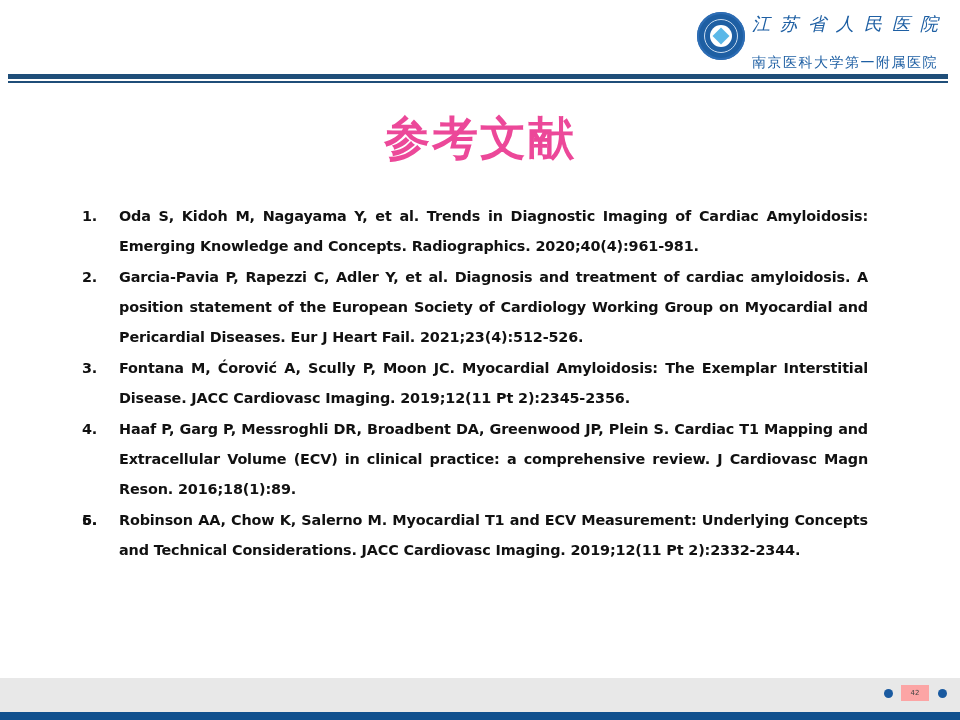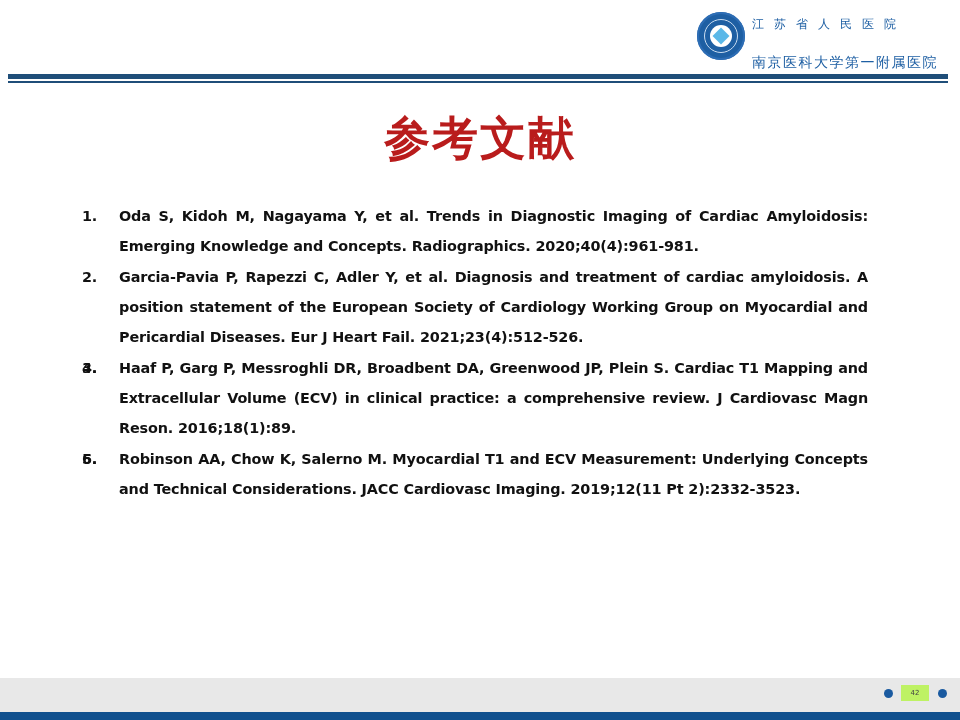--- a/index.html
+++ b/index.html
@@ -23,28 +23,28 @@
       border-radius: 50%; background: #ffffff;
     }
     .logo .diamond {
       position: absolute; left: 18px; top: 18px; width: 12px; height: 12px;
       background: #5bb8e8; transform: rotate(45deg);
     }
     .hosp-name {
       position: absolute; left: 752px; top: 14px; width: 190px;
       font-family: "DejaVu Serif", serif; color: #1e5fa3;
     }
-    .hosp-line1 { font-size: 12px; letter-spacing: 10px; line-height: 20px; white-space: nowrap; }
+    .hosp-line1 { font-size: 18px; letter-spacing: 10px; line-height: 20px; white-space: nowrap; font-style: italic; }
     .hosp-line2 { font-size: 14px; letter-spacing: 1.5px; line-height: 20px; white-space: nowrap; margin-top: 18px; }
     .rule-thick { position: absolute; left: 8px; top: 74px; width: 940px; height: 5px; background: #1f4e79; }
     .rule-thin { position: absolute; left: 8px; top: 81px; width: 940px; height: 2px; background: #1f4e79; }
 
     .title {
       position: absolute; left: 0; top: 108px; width: 960px; text-align: center;
-      font-size: 46px; font-weight: bold; color: #b91c1c; letter-spacing: 2px;
+      font-size: 46px; font-weight: bold; color: #ec4899; letter-spacing: 2px;
       font-family: "DejaVu Sans", sans-serif;
     }
 
     .refs {
       position: absolute; left: 82px; top: 201px; width: 786px;
       margin: 0; padding: 0; list-style: none;
     }
     .ref {
       position: relative; padding-left: 37px;
       font-family: "DejaVu Sans", sans-serif; font-weight: bold;
@@ -57,21 +57,21 @@
     .footer-bar {
       position: absolute; left: 0; top: 678px; width: 960px; height: 34px;
       background: #e8e8e8;
     }
     .footer-blue { position: absolute; left: 0; top: 712px; width: 960px; height: 8px; background: #10508e; }
     .dot { position: absolute; width: 9px; height: 9px; border-radius: 50%; background: #1a5aa0; }
     .dot.prev { left: 884px; top: 689px; }
     .dot.next { left: 938px; top: 689px; }
     .page-box {
       position: absolute; left: 901px; top: 685px; width: 28px; height: 16px;
-      background: #bef264; font-size: 7px; color: #444; text-align: center; line-height: 16px;
+      background: #fca5a5; font-size: 7px; color: #444; text-align: center; line-height: 16px;
     }
   </style>
 </head>
 <body>
 
 <div class="header">
   <div class="logo">
     <div class="ring"></div>
     <div class="core"></div>
     <div class="diamond"></div>
@@ -90,31 +90,32 @@
   <li class="ref">
     <span class="num">1.</span>
     <span>Oda S, Kidoh M, Nagayama Y, et al. Trends in Diagnostic Imaging of Cardiac Amyloidosis: Emerging Knowledge and Concepts. Radiographics. 2020;40(4):961-981.</span>
   </li>
   <li class="ref">
     <span class="num">2.</span>
     <span>Garcia-Pavia P, Rapezzi C, Adler Y, et al. Diagnosis and treatment of cardiac amyloidosis. A position statement of the European Society of Cardiology Working Group on Myocardial and Pericardial Diseases. Eur J Heart Fail. 2021;23(4):512-526.</span>
   </li>
   <li class="ref">
     <span class="num">3.</span>
+    <span>Fontana M, Ćorović A, Scully P, Moon JC. Myocardial Amyloidosis: The Exemplar Interstitial Disease. JACC Cardiovasc Imaging. 2019;12(11 Pt 2):2345-2356.</span>
   </li>
   <li class="ref">
     <span class="num">4.</span>
     <span>Haaf P, Garg P, Messroghli DR, Broadbent DA, Greenwood JP, Plein S. Cardiac T1 Mapping and Extracellular Volume (ECV) in clinical practice: a comprehensive review. J Cardiovasc Magn Reson. 2016;18(1):89.</span>
   </li>
   <li class="ref">
     <span class="num">5.</span>
   </li>
   <li class="ref">
     <span class="num">6.</span>
-    <span>Robinson AA, Chow K, Salerno M. Myocardial T1 and ECV Measurement: Underlying Concepts and Technical Considerations. JACC Cardiovasc Imaging. 2019;12(11 Pt 2):2332-3523.</span>
+    <span>Robinson AA, Chow K, Salerno M. Myocardial T1 and ECV Measurement: Underlying Concepts and Technical Considerations. JACC Cardiovasc Imaging. 2019;12(11 Pt 2):2332-2344.</span>
   </li>
 </ol>
 
 <div class="footer-bar"></div>
 <div class="dot prev"></div>
 <div class="page-box">42</div>
 <div class="dot next"></div>
 <div class="footer-blue"></div>
 
 </body></html>

